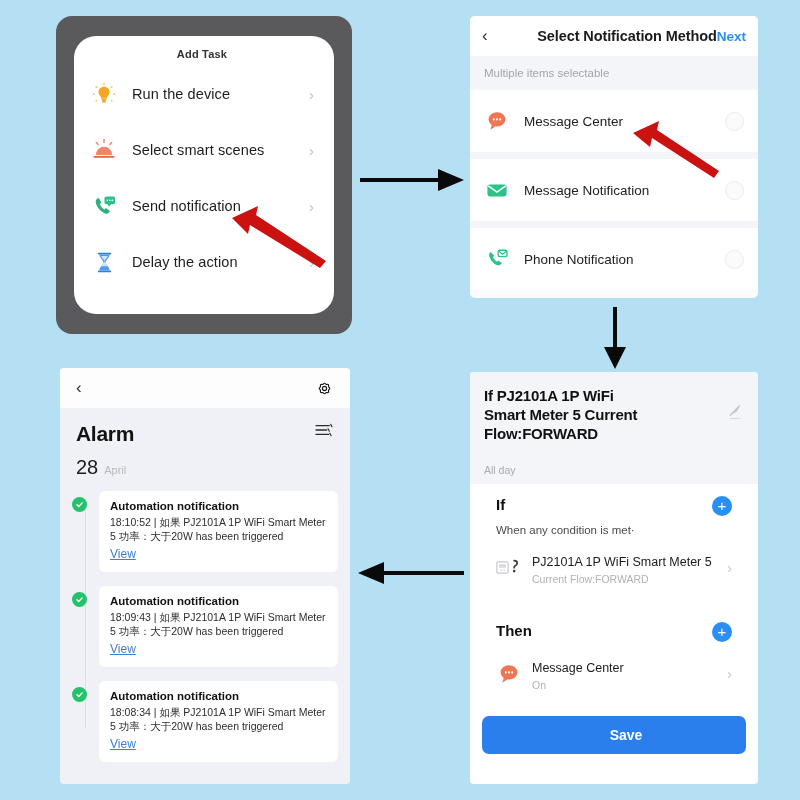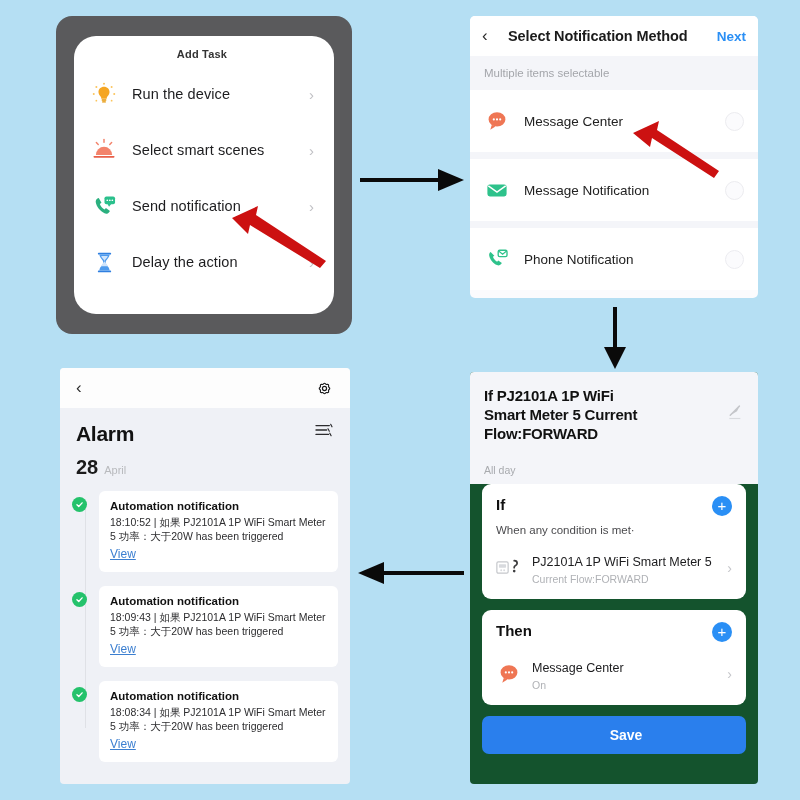--- a/index.html
+++ b/index.html
@@ -37,42 +37,42 @@
   
   #phone-notify{
     left:470px;top:16px;width:288px;height:282px;
     background:#fbfbfd;border-radius:5px;overflow:hidden;
   }
   .nb-header{
     height:40px;display:flex;align-items:center;background:#fff;padding:0 12px;
     box-sizing:border-box;
   }
   .nb-back{font-size:17px;color:#2b2b2b;width:26px;font-weight:300;}
-  .nb-title{flex:1;text-align:left;font-size:14.5px;font-weight:700;color:#1b1b1b;letter-spacing:-.1px;}
+  .nb-title{flex:1;text-align:right;font-size:14.5px;font-weight:700;color:#1b1b1b;letter-spacing:-.1px;}
   .nb-next{font-size:13.5px;color:#2a8ff5;font-weight:700;}
   .nb-sub{
     background:#f4f5f9;height:34px;display:flex;align-items:center;
     padding:0 14px;font-size:11.5px;color:#a4a6ab;box-sizing:border-box;
   }
   .nb-row{
     background:#fff;height:62px;display:flex;align-items:center;padding:0 14px;
     box-sizing:border-box;
   }
   .nb-gap{height:7px;background:#f4f5f9;}
   .nb-ico{width:26px;height:26px;flex:0 0 26px;margin-right:14px;display:flex;align-items:center;justify-content:center;}
   .nb-label{flex:1;font-size:13.5px;color:#222;}
   .nb-check{
     width:17px;height:17px;border-radius:50%;border:1.3px solid #ececf0;
     background:#fbfbfd;flex:0 0 17px;
   }
 
   
   #phone-auto{
     left:470px;top:372px;width:288px;height:412px;
-    background:#14532d;border-radius:4px;overflow:hidden;
+    background:#ffffff;border-radius:4px;overflow:hidden;
   }
   .au-head{
     padding:14px 14px 8px 14px;display:flex;align-items:flex-start;background:#f4f5f9;
   }
   .au-head-txt{flex:1;}
   .au-title{
     font-size:15px;font-weight:700;color:#111;line-height:1.28;letter-spacing:-.2px;
     white-space:pre-line;
   }
   .au-allday{font-size:10.5px;color:#a8aaae;margin-top:20px;}
@@ -105,21 +105,21 @@
     left:60px;top:368px;width:290px;height:416px;
     background:#eff1f6;border-radius:4px;overflow:hidden;
   }
   .al-top{height:40px;background:#fdfdfd;display:flex;align-items:center;padding:0 16px;box-sizing:border-box;}
   .al-back{font-size:17px;color:#2b2b2b;flex:1;font-weight:300;}
   .gear{width:19px;height:19px;}
   .al-titlerow{display:flex;align-items:flex-start;padding:14px 16px 0 16px;}
   .al-title{font-size:21px;font-weight:700;color:#121212;flex:1;letter-spacing:-.3px;}
   .filter-ico{width:20px;height:16px;}
   .al-date{padding:10px 16px 4px 16px;display:flex;align-items:baseline;}
-  .al-day{font-size:20px;font-weight:700;color:#1b1b1b;}
+  .al-day{font-size:20px;font-weight:400;color:#1b1b1b;}
   .al-month{font-size:11px;color:#b8babd;margin-left:6px;}
   .al-list{position:relative;padding:8px 12px 0 12px;}
   .al-line{position:absolute;left:25px;top:22px;bottom:34px;width:1.2px;background:#dfe1e6;}
   .al-item{display:flex;margin-bottom:14px;position:relative;}
   .al-dot{
     width:15px;height:15px;border-radius:50%;background:#24c26b;flex:0 0 15px;
     margin-top:6px;margin-right:12px;z-index:2;position:relative;
     display:flex;align-items:center;justify-content:center;
   }
   .al-dot svg{width:9px;height:9px;}

